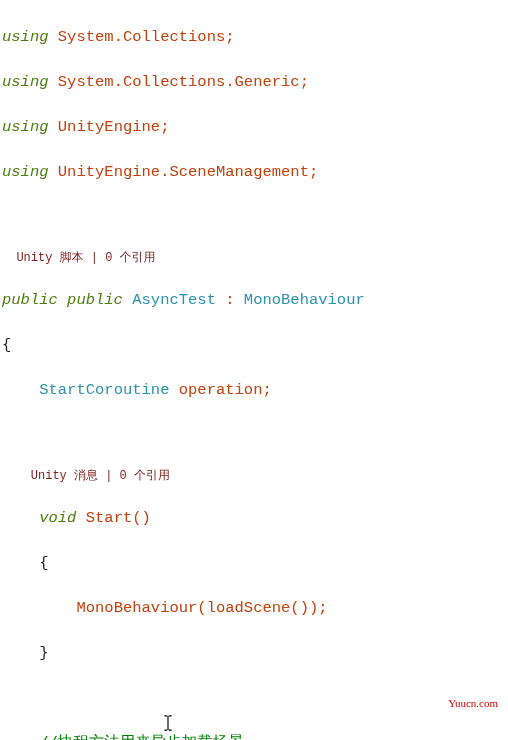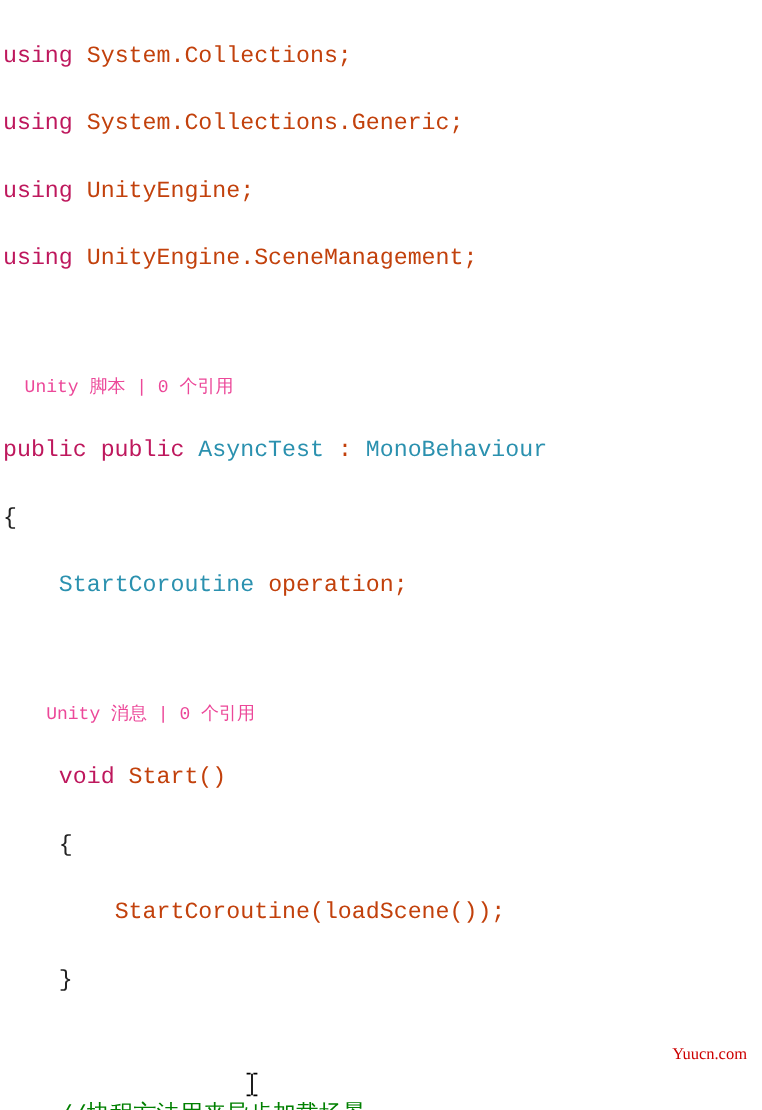--- a/index.html
+++ b/index.html
@@ -12,26 +12,26 @@
     font-size: 15.5px;
     line-height: 1.45;
     color: #222;
     overflow: hidden;
   }
   .code-area {
     padding: 4px 6px 4px 2px;
     white-space: pre;
   }
   .line { display: block; }
-  .kw   { color: #be185d; }
+  .kw   { color: #4d7c0f; font-style: italic; }
   .type { color: #2b91af; }
   .ident{ color: #c2410c; }
   .comment { color: #008000; }
   .hint {
-    color: #ec4899;
+    color: #7f1d1d;
     font-size: 12px;
     white-space: pre;
     display: block;
     line-height: 1.3;
     font-family: Liberation Mono, monospace;
   }
   .watermark {
     position: absolute;
     right: 10px;
     bottom: 28px;
@@ -59,21 +59,21 @@
 <span class="line"><span class="kw">using</span><span class="ident"> UnityEngine.SceneManagement;</span></span>
 <span class="line"> </span>
 <span class="hint">  Unity 脚本 | 0 个引用</span>
 <span class="line"><span class="kw">public</span><span class="kw"> public </span><span class="type">AsyncTest</span><span class="ident"> : </span><span class="type">MonoBehaviour</span></span>
 <span class="line">{</span>
 <span class="line"><span>    </span><span class="type">StartCoroutine</span><span class="ident"> operation;</span></span>
 <span class="line"> </span>
 <span class="hint">    Unity 消息 | 0 个引用</span>
 <span class="line"><span>    </span><span class="kw">void</span><span class="ident"> Start()</span></span>
 <span class="line">    {</span>
-<span class="line"><span>        </span><span class="ident">StartCoroutine(loadScene());</span></span>
+<span class="line"><span>        </span><span class="ident">MonoBehaviour(loadScene());</span></span>
 <span class="line">    }</span>
 <span class="line"> </span>
 <span class="line"><span>    </span><span class="comment">//协程方法用来异步加载场景</span></span>
 
 
 
 
 
 
 

